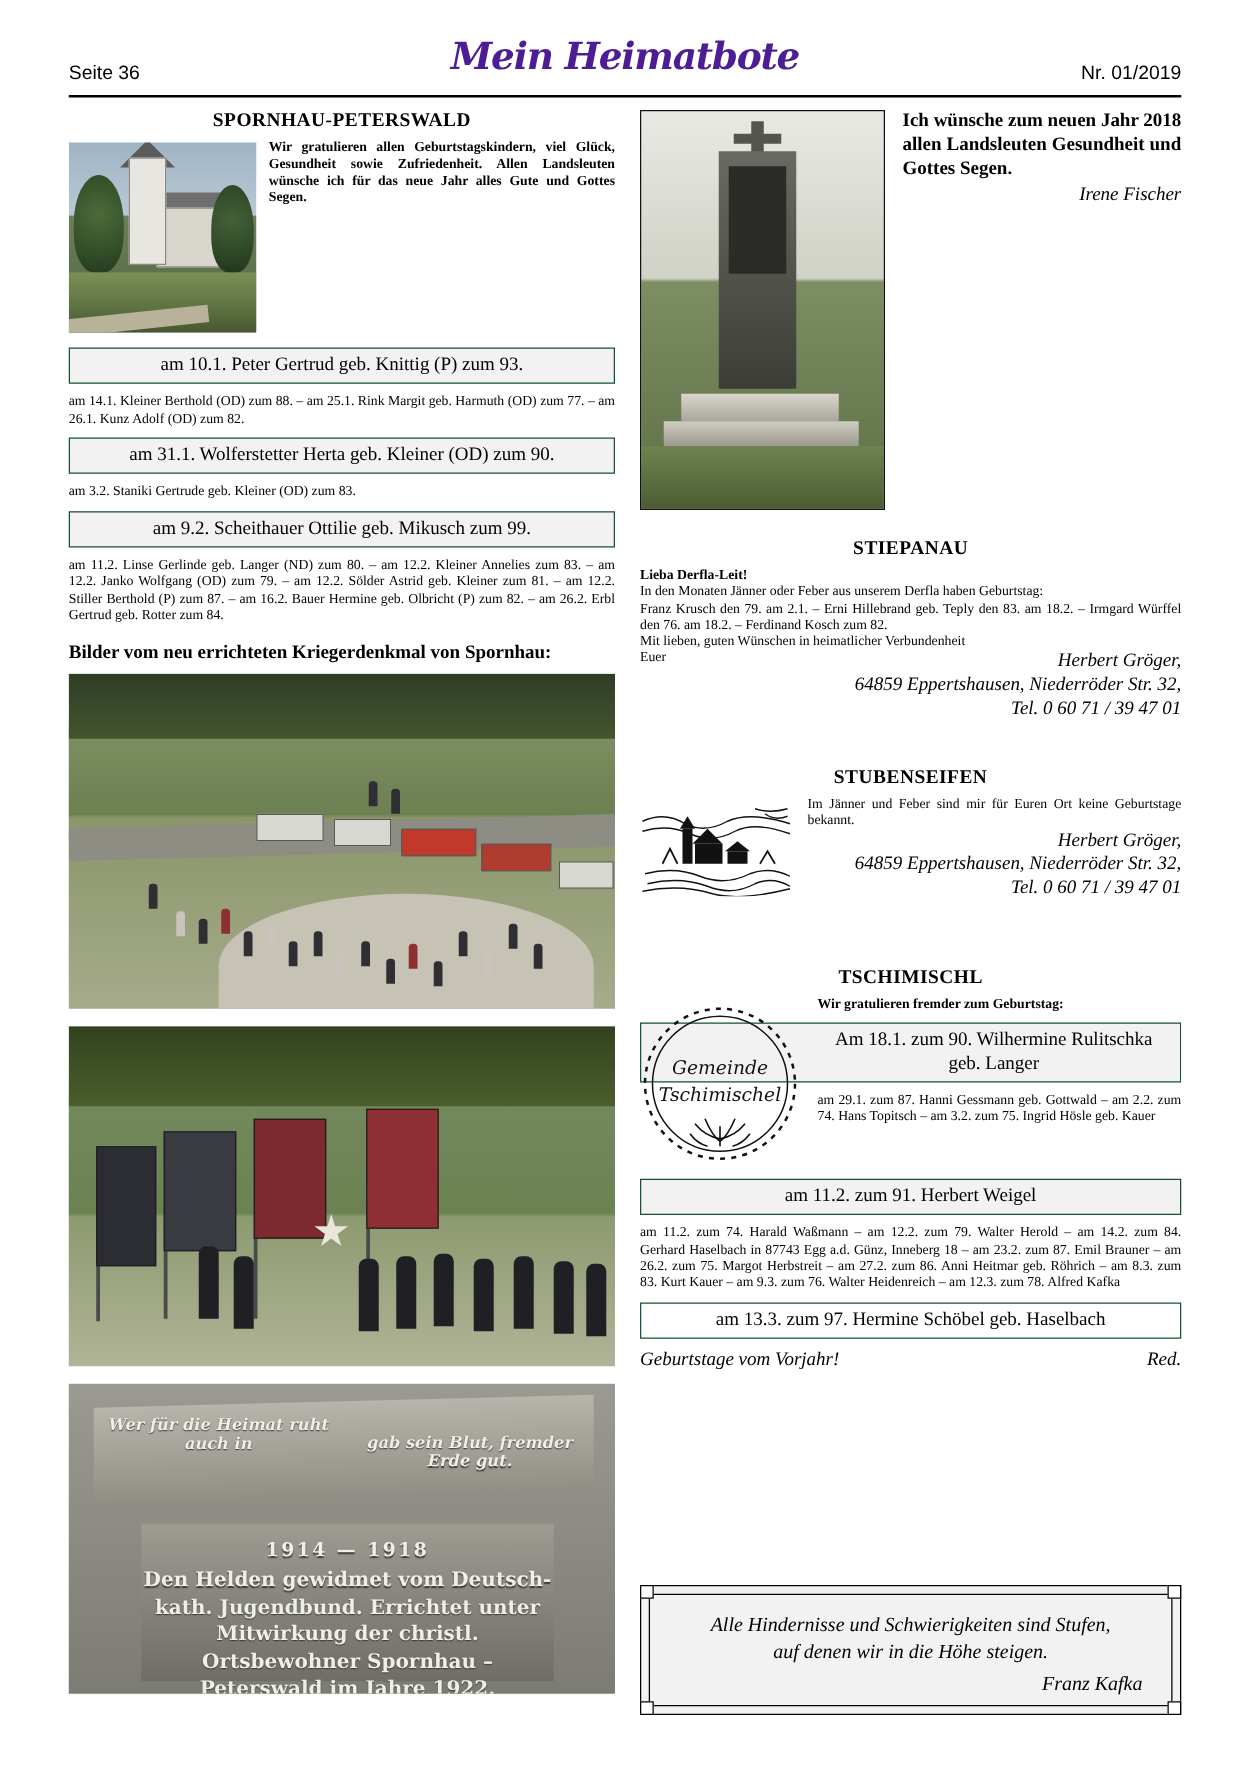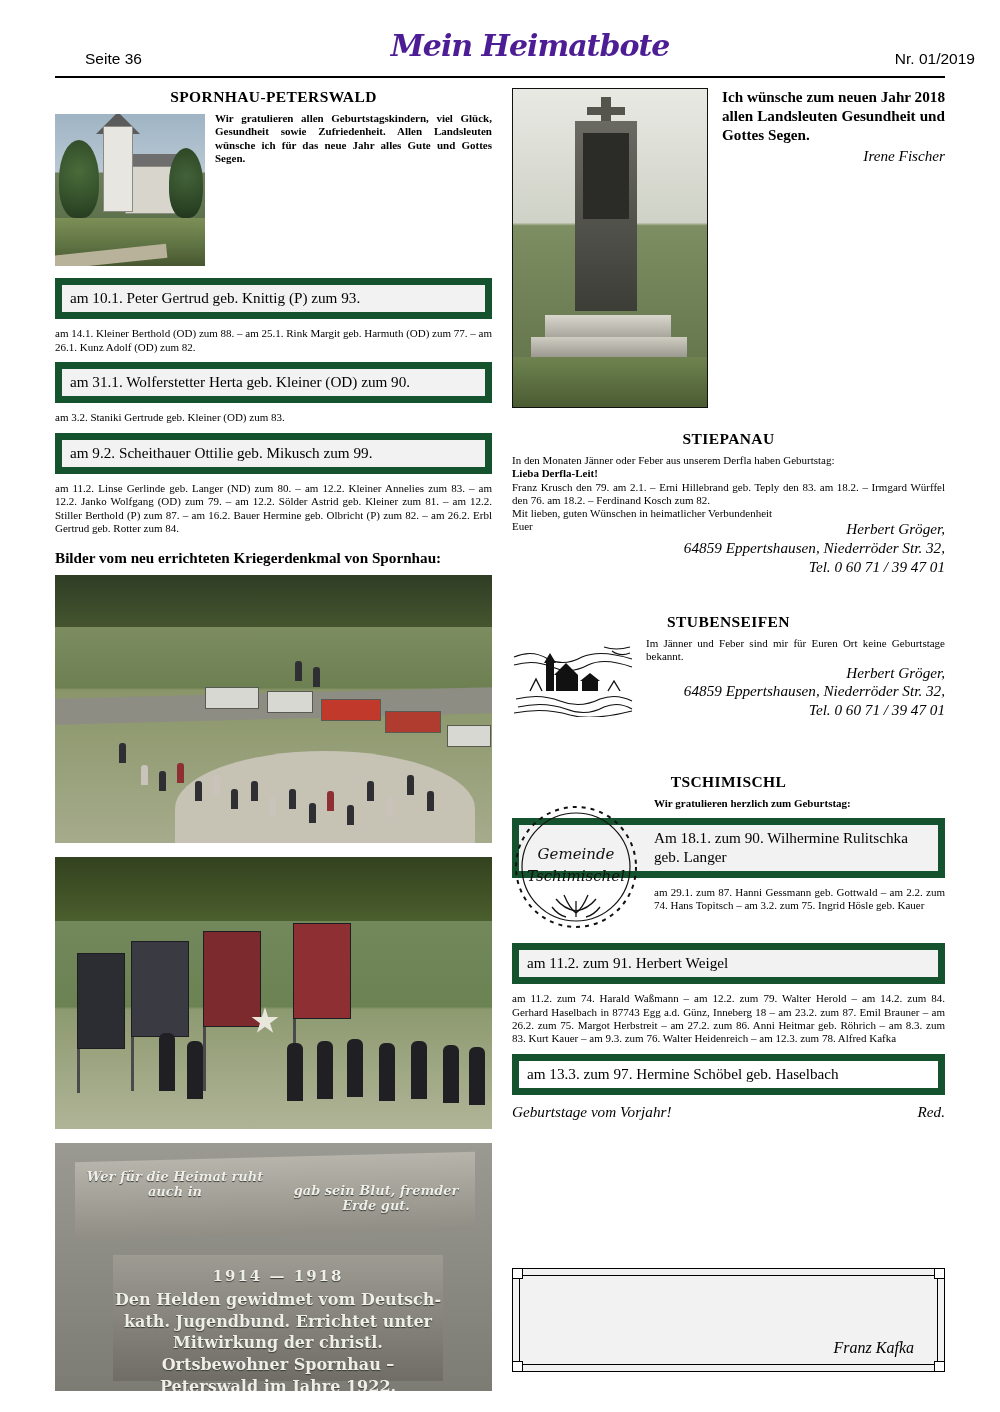--- a/index.html
+++ b/index.html
@@ -11,21 +11,21 @@
     color:#000;
     position:relative;
     overflow:hidden;
   }
   .page {
     position:absolute; left:0; top:0; width:1000px; height:1412px;
     padding:0;
   }
   
   .masthead {
-    position:absolute; left:55px; top:28px; width:890px; height:46px;margin-left:30px;
+    position:absolute; left:55px; top:28px; width:890px; height:46px;
   }
   .mh-left {
     position:absolute; left:0; top:22px;
     font-size:15.5px; font-family:"Liberation Sans", sans-serif;
   }
   .mh-right {
     position:absolute; right:0; top:22px;
     font-size:15.5px; font-family:"Liberation Sans", sans-serif;
   }
   .mh-title {
@@ -53,25 +53,26 @@
     font-family:"Liberation Serif", serif;
     letter-spacing:0.4px;
     margin:0 0 6px 0;
   }
   p { margin:0; }
   .body-text {
     font-size:11px; line-height:1.21; text-align:justify;
   }
   .b { font-weight:bold; }
   .boxed {
-    border:7px solid #14532d;
+    border:1px solid #14532d;
     padding:4px 8px 5px 8px;
     margin:8px 0 8px 0;
     font-size:15.2px; line-height:1.21;
     background:#f2f2f2;
+    text-align:center;
   }
   .boxed.plain { background:#ffffff; }
   .spacer6 { height:6px; }
   .spacer14 { height:14px; }
   
   .intro-wrap { overflow:hidden; }
   .church-photo {
     float:left; width:150px; height:152px; margin:2px 10px 4px 0;
     position:relative; overflow:hidden; border:0;
     background:linear-gradient(#9fb4c4 0%, #b9c8d4 38%, #6d7e5a 39%, #4e6440 100%);
@@ -387,22 +388,22 @@
       <div class="sign-right">Irene Fischer</div>
 
       <div class="sled-art">
         
       </div>
     </div>
 
     <div class="spacer14"></div>
 
     <div class="town-title">STIEPANAU</div>
+    <p class="body-text b">Lieba Derfla-Leit!</p>
     <p class="body-text">In den Monaten Jänner oder Feber aus unserem Derfla haben Geburtstag:</p>
-    <p class="body-text b">Lieba Derfla-Leit!</p>
     <p class="body-text">Franz Krusch den 79. am 2.1. – Erni Hillebrand geb. Teply den 83. am 18.2. – Irmgard Würffel den 76. am 18.2. – Ferdinand Kosch zum 82.</p>
     <p class="body-text">Mit lieben, guten Wünschen in heimatlicher Verbundenheit</p>
     <div style="display:flex; justify-content:space-between; align-items:flex-start;">
       <span class="body-text">Euer</span>
       <span class="addr-block">Herbert Gröger,</span>
     </div>
     <div class="addr-block">64859 Eppertshausen, Niederröder Str. 32,</div>
     <div class="addr-block">Tel. 0 60 71 / 39 47 01</div>
 
     <div style="height:36px"></div>
@@ -453,35 +454,39 @@
           <g stroke="#111" stroke-width="1.3" fill="none">
             <path d="M44 96 q8 10 20 12 q12 -2 20 -12"></path>
             <path d="M52 92 q6 14 12 18"></path>
             <path d="M76 92 q-6 14 -12 18"></path>
             <path d="M64 98 v16"></path>
             <path d="M40 104 q6 8 14 10"></path>
             <path d="M88 104 q-6 8 -14 10"></path>
           </g>
         </svg>
       </div>
-      <p class="body-text b">Wir gratulieren herzlich zum Geburtstag:</p>
+      <p class="body-text b">Wir gratulieren fremder zum Geburtstag:</p>
       <div class="boxed">Am 18.1. zum 90. Wilhermine Rulitschka geb. Langer</div>
       <p class="body-text">am 29.1. zum 87. Hanni Gessmann geb. Gottwald – am 2.2. zum 74. Hans Topitsch – am 3.2. zum 75. Ingrid Hösle geb. Kauer</p>
     </div>
     <div class="boxed">am 11.2. zum 91. Herbert Weigel</div>
     <p class="body-text">am 11.2. zum 74. Harald Waßmann – am 12.2. zum 79. Walter Herold – am 14.2. zum 84. Gerhard Haselbach in 87743 Egg a.d. Günz, Inneberg 18 – am 23.2. zum 87. Emil Brauner – am 26.2. zum 75. Margot Herbstreit – am 27.2. zum 86. Anni Heitmar geb. Röhrich – am 8.3. zum 83. Kurt Kauer – am 9.3. zum 76. Walter Heidenreich – am 12.3. zum 78. Alfred Kafka</p>
     <div class="boxed plain">am 13.3. zum 97. Hermine Schöbel geb. Haselbach</div>
     <div class="redline">
       <span>Geburtstage vom Vorjahr!</span>
       <span>Red.</span>
     </div>
   </div>
 
   <div class="kafka-box">
     <div class="inner"></div>
     <div class="corner c1"></div>
     <div class="corner c2"></div>
     <div class="corner c3"></div>
     <div class="corner c4"></div>
+    <div class="kafka-quote">
+      <div>Alle Hindernisse und Schwierigkeiten sind Stufen,</div>
+      <div>auf denen wir in die Höhe steigen.</div>
+    </div>
     <div class="kafka-author">Franz Kafka</div>
   </div>
 
 </div>
 
 </body></html>

